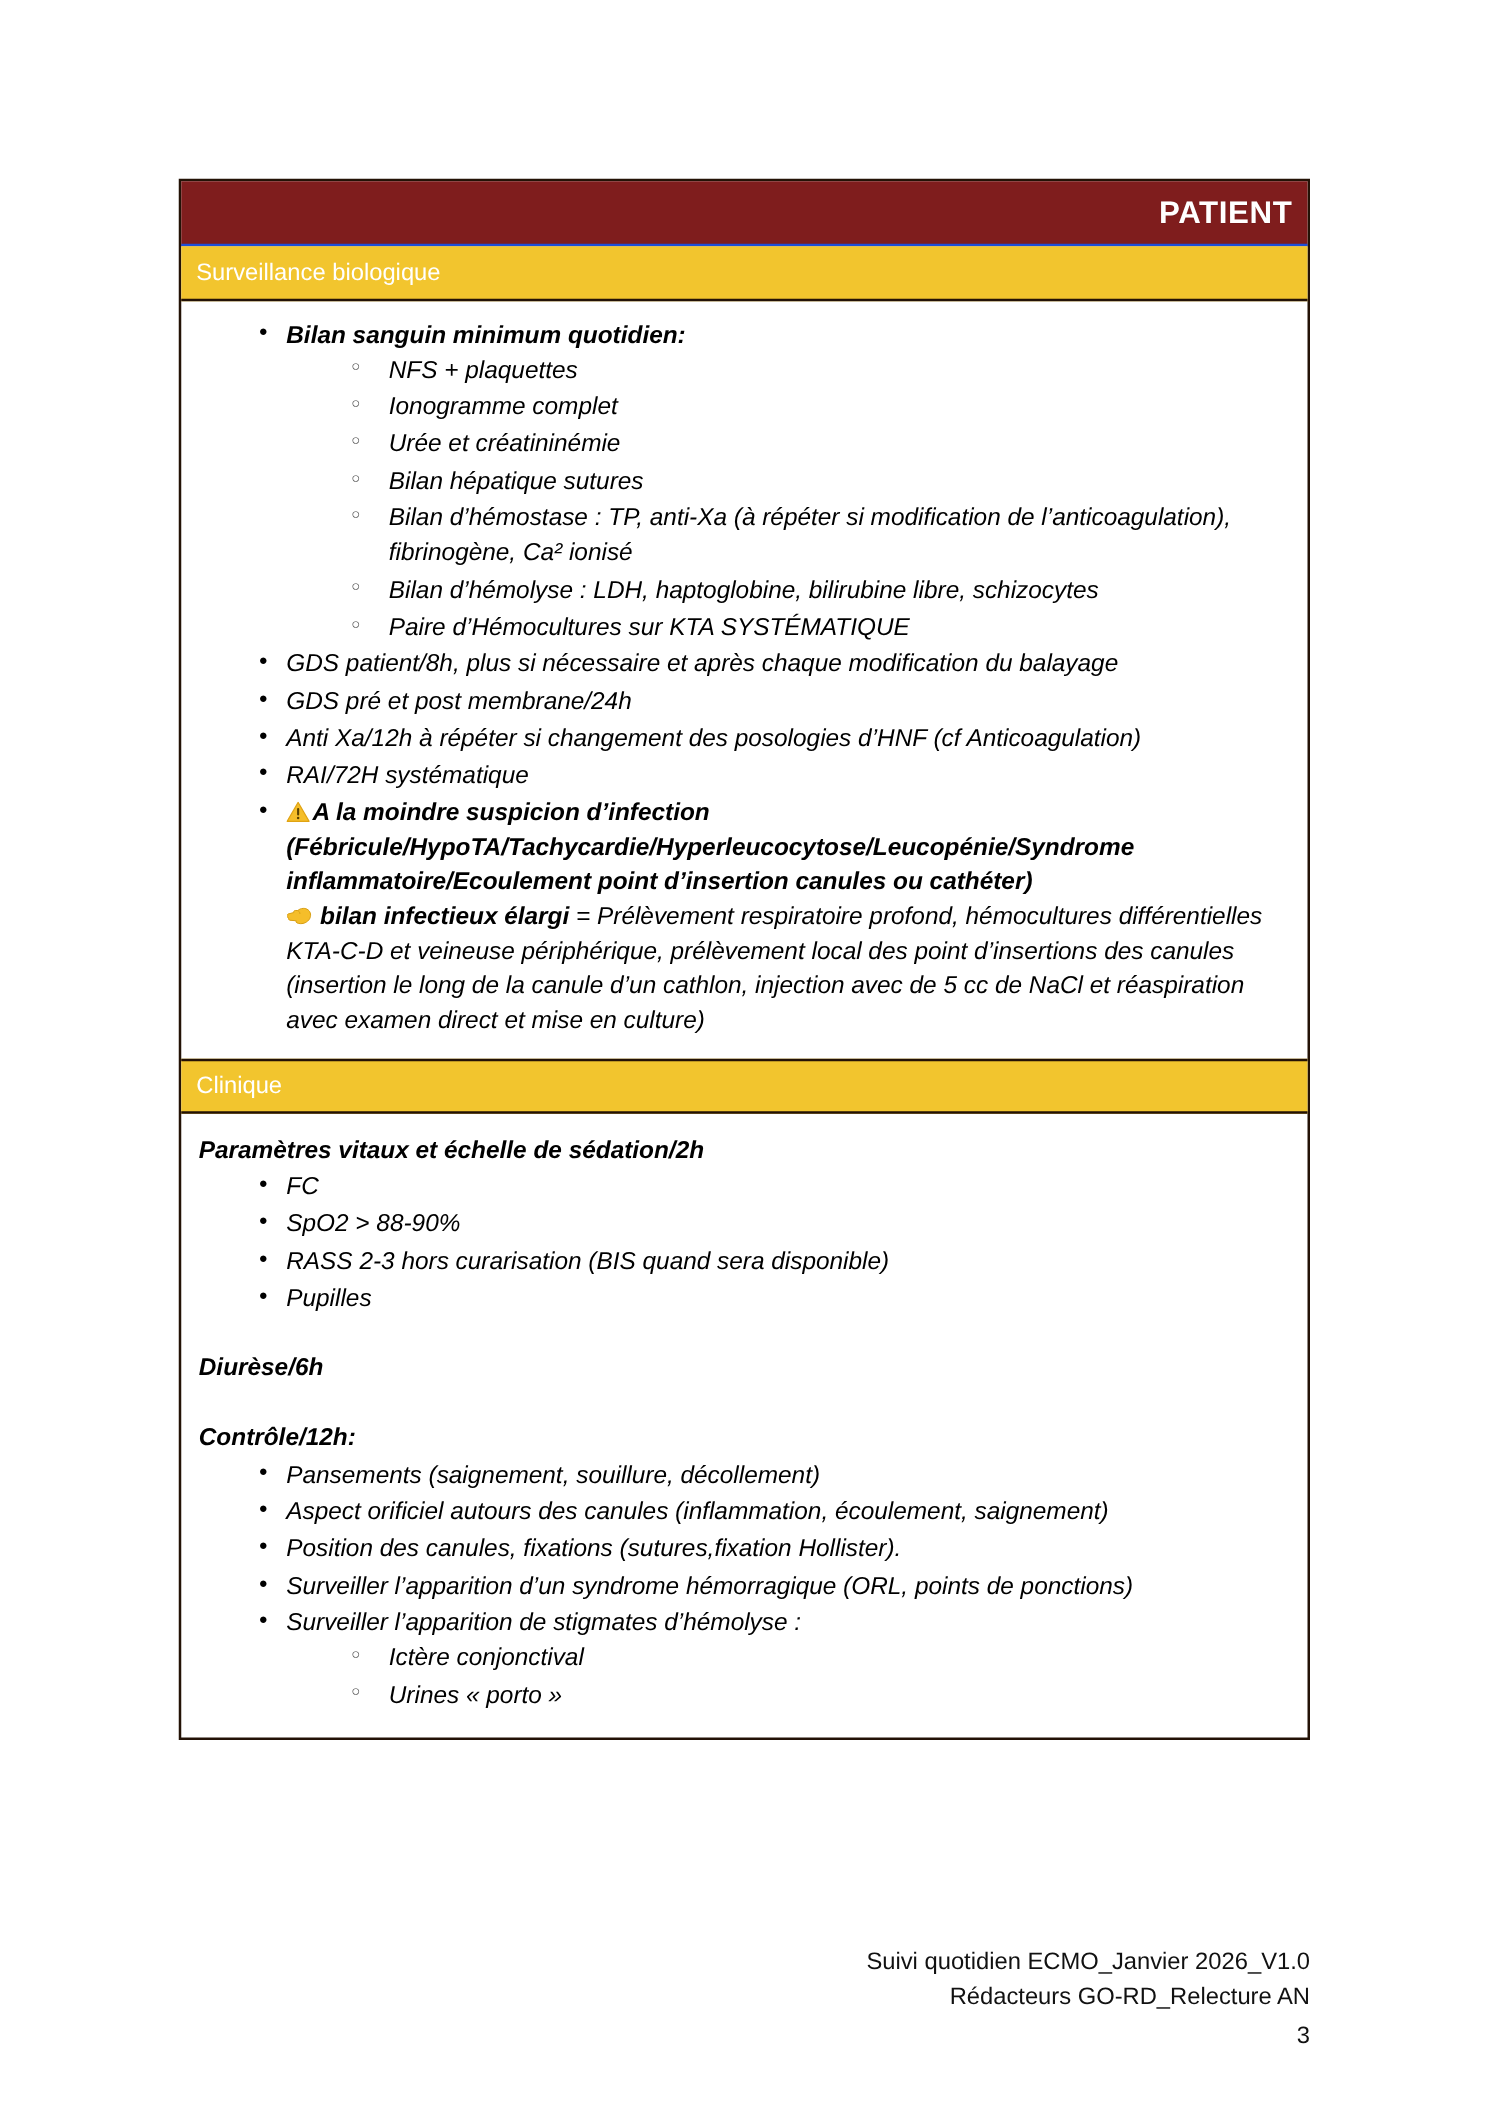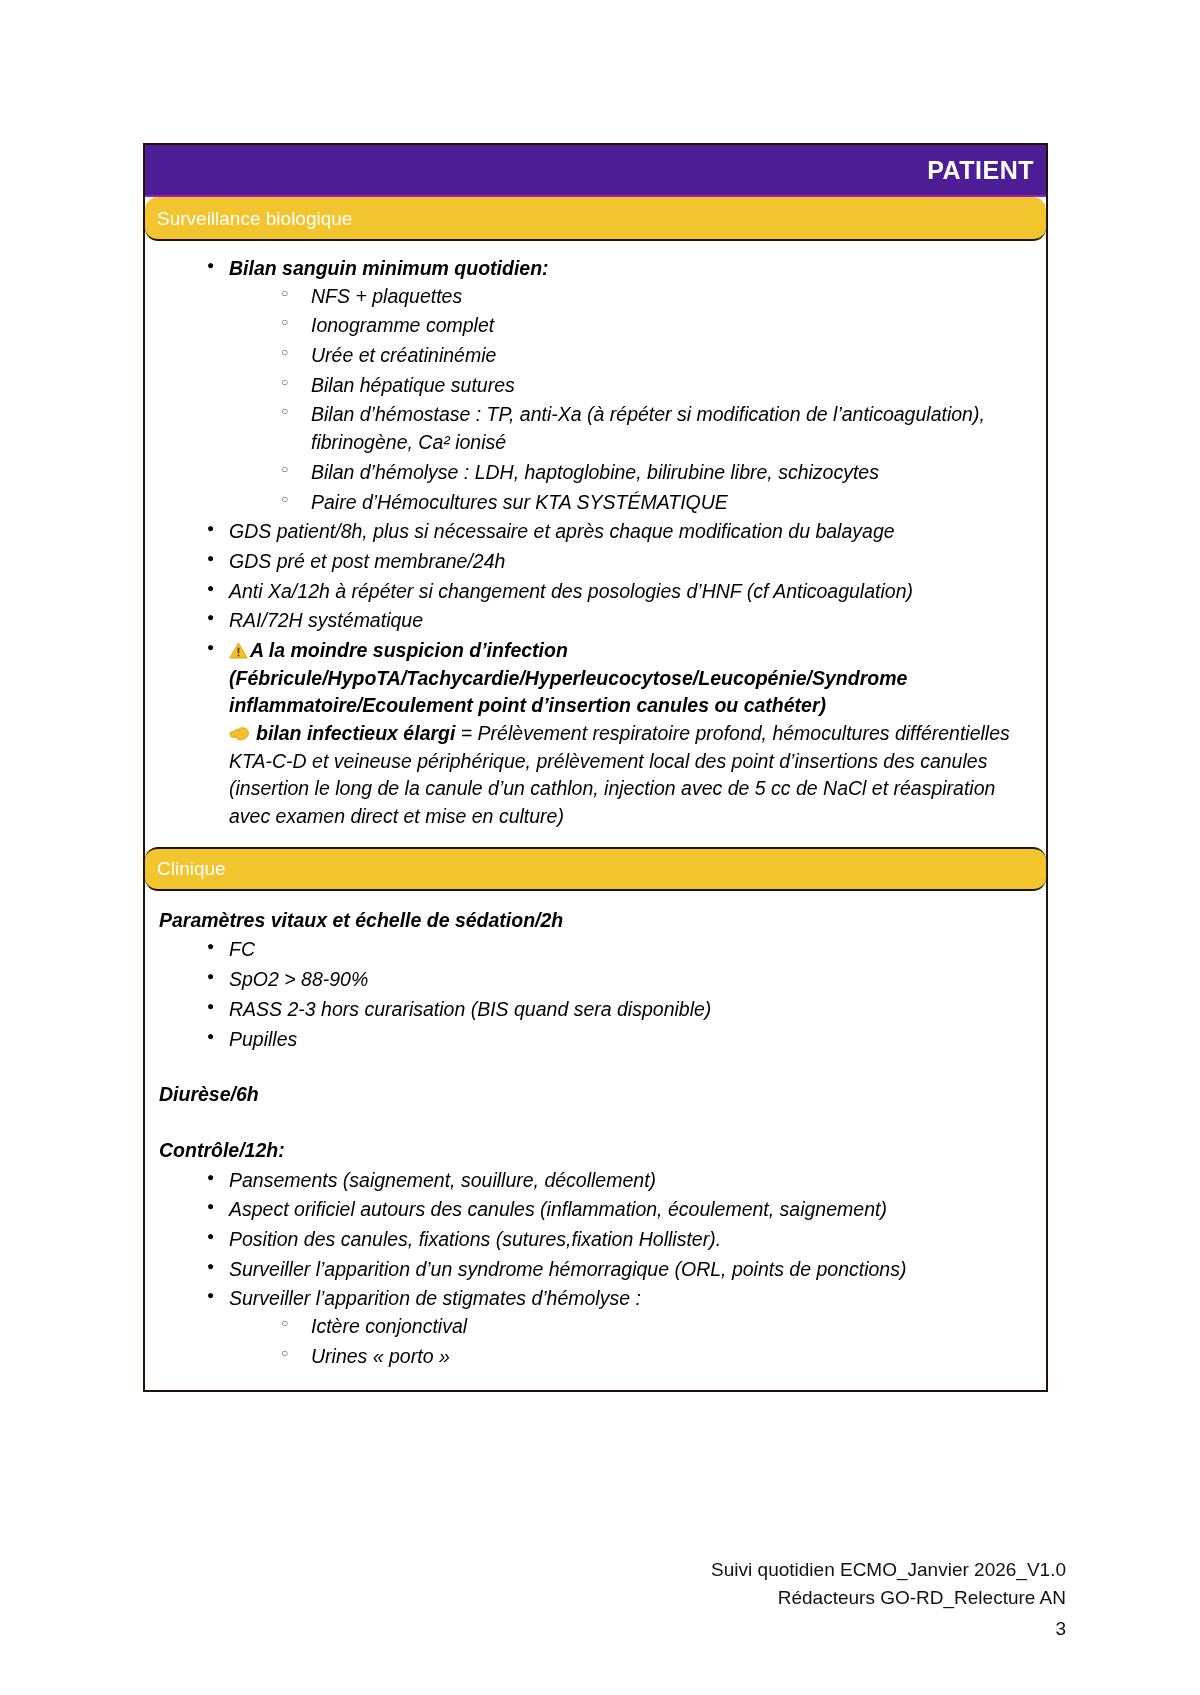--- a/index.html
+++ b/index.html
@@ -28,22 +28,22 @@
     position: absolute;
     left: 143px;
     top: 143px;
     width: 905px;
     border: 2px solid #231206;
     background: #ffffff;
   }
 
   
   .banner {
-    background: #4c1d95;
-    border-bottom: 2px solid #a21caf;
+    background: #7f1d1d;
+    border-bottom: 2px solid #1d4ed8;
     height: 52px;
     display: flex;
     align-items: center;
     justify-content: flex-end;
     padding: 0 12px 0 0;
   }
   .banner-title {
     color: #FFFFFF;
     font-size: 25px;
     font-weight: bold;
@@ -52,21 +52,20 @@
   }
 
   
   .section-bar {
     background: #F2C52E;
     border-bottom: 2px solid #231206;
     height: 44px;
     display: flex;
     align-items: center;
     padding-left: 12px;
-    border-radius: 13px;
   }
   .section-bar-label {
     color: #FFFFFF;
     font-size: 19px;
     font-weight: normal;
     line-height: 1;
   }
 
   
   .section-body {
@@ -151,21 +150,21 @@
   .point-icon svg { display: block; }
 
   .para-block {
     margin: 0;
   }
   .para-block .cont { display: block; }
 
   
   .footer {
     position: absolute;
-    left: 161px;
+    left: 143px;
     top: 1556px;
     width: 905px;
     text-align: right;
     font-size: 19px;
     line-height: 1.45;
     color: #111;
   }
   .footer .pageno {
     margin-top: 4px;
     font-size: 19px;

